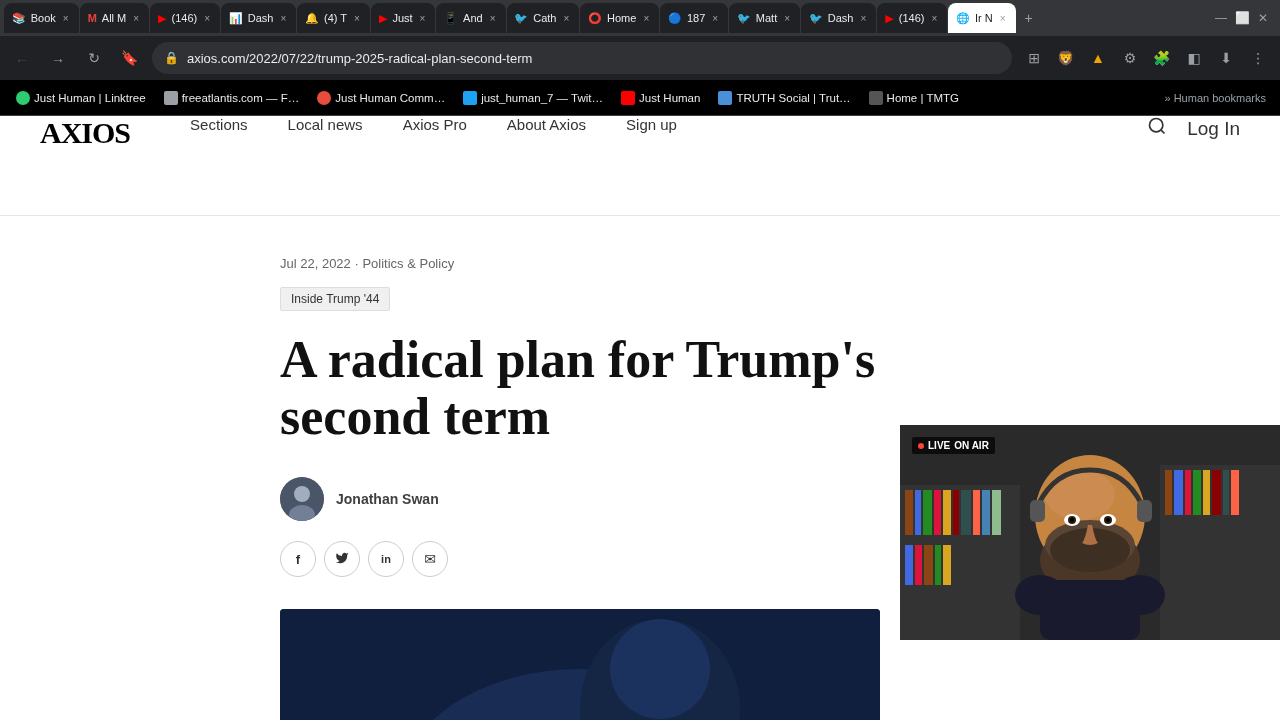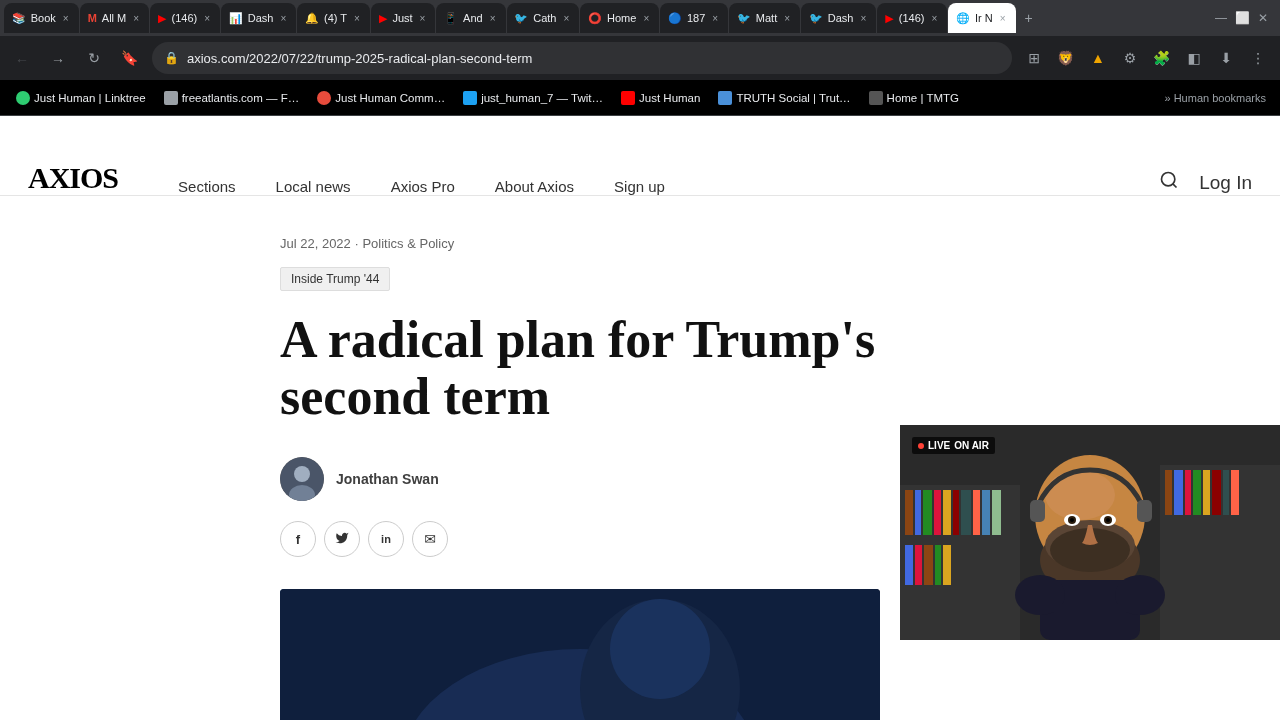--- a/index.html
+++ b/index.html
@@ -31,21 +31,21 @@
     .bookmarks-bar { background: #000000; height: 36px; display: flex; align-items: center; padding: 0 8px; gap: 2px; overflow: hidden; border-bottom: 1px solid #3c4043; }
     .bookmark-item { display: flex; align-items: center; gap: 4px; padding: 4px 8px; border-radius: 4px; color: #e8eaed; font-size: 11.5px; white-space: nowrap; cursor: pointer; }
     .bookmark-favicon { width: 14px; height: 14px; border-radius: 2px; display: inline-block; background: #9aa0a6; flex-shrink: 0; }
     .bookmarks-right { margin-left: auto; display: flex; align-items: center; gap: 2px; }
     .bookmarks-more { color: #9aa0a6; font-size: 11px; padding: 4px 6px; cursor: pointer; }
 
     
     .page-content { background: #fff; min-height: 520px; }
 
     
-    .axios-nav { display: flex; align-items: flex-end; padding: 0 28px; height: 80px; border-bottom: 1px solid #e5e5e5; }
+    .axios-nav { display: flex; align-items: flex-start; padding: 0 40px; height: 100px; border-bottom: 1px solid #e5e5e5; }
     .axios-logo { font-size: 28px; font-weight: 900; color: #ff4136; letter-spacing: -1px; margin-right: 60px; font-family: Georgia, serif; }
     .axios-logo span { color: #000; font-style: italic; }
     .nav-links { display: flex; align-items: center; gap: 40px; flex: 1; }
     .nav-link { font-size: 15px; font-weight: 500; color: #333; text-decoration: none; cursor: pointer; }
     .nav-right { display: flex; align-items: center; gap: 20px; margin-left: auto; }
     .search-icon-btn { background: none; border: none; cursor: pointer; font-size: 18px; color: #333; }
     .login-btn { font-size: 19px; font-weight: 500; color: #333; cursor: pointer; text-decoration: none; }
 
     
     .article-area { max-width: 800px; margin: 0 auto; padding: 40px 40px 0; }

